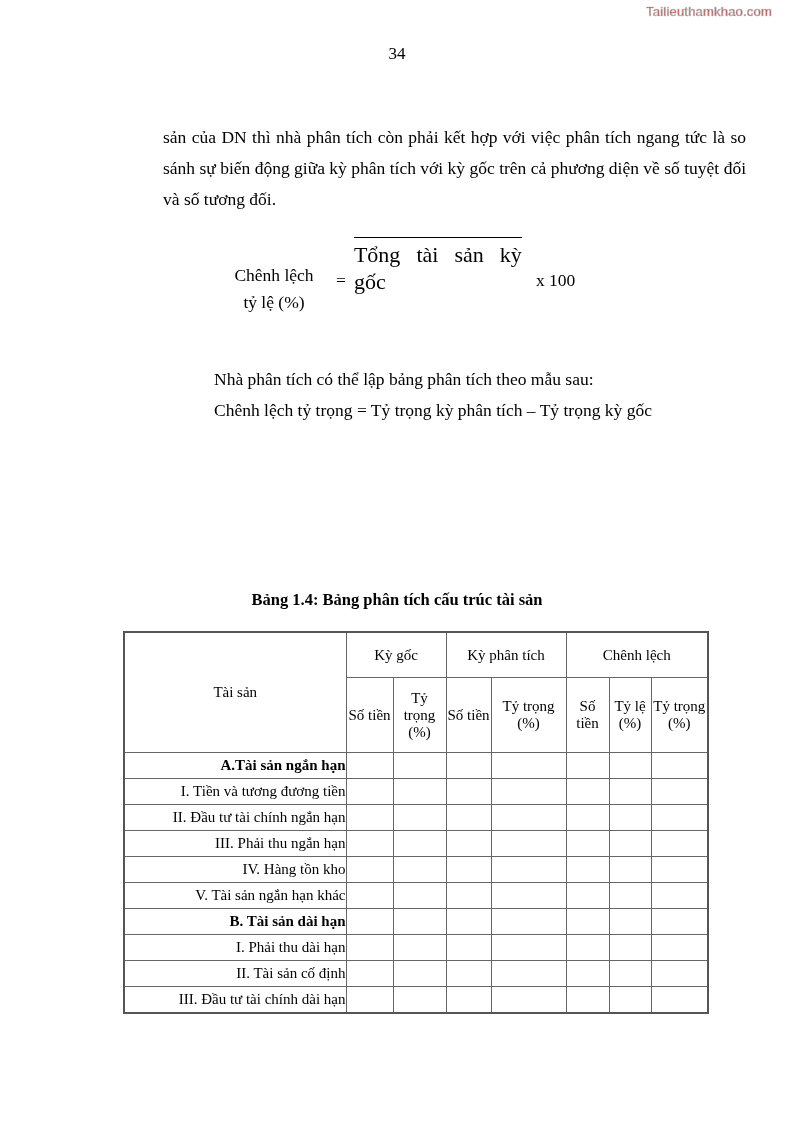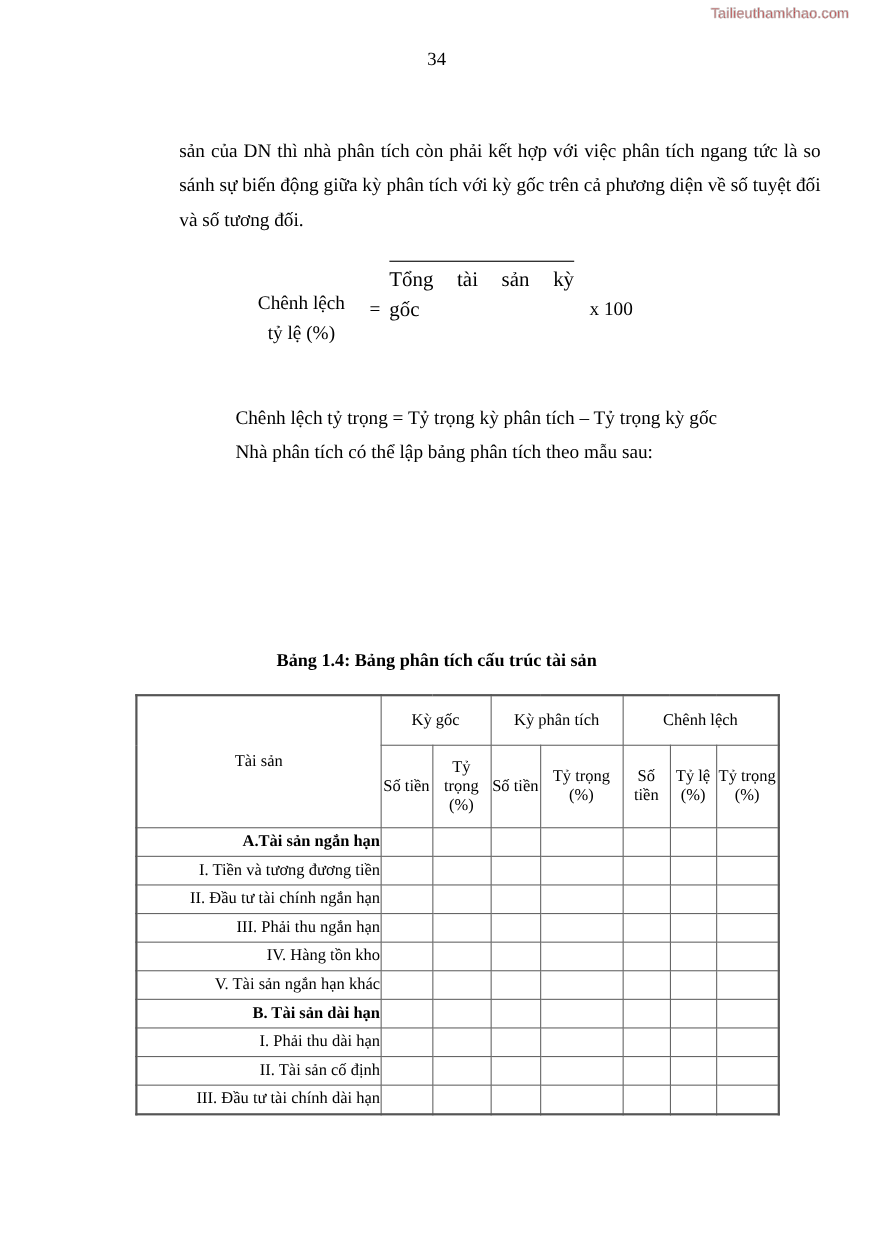--- a/index.html
+++ b/index.html
@@ -88,21 +88,21 @@
     font-size: 17.5px;
     line-height: 26px;
     text-align: center;
     padding-bottom: 2px;
   }
   .formula-bar {
     border-top: 1.4px solid #000;
     height: 0;
   }
   .formula-den {
-    font-size: 19px;
+    font-size: 22px;
     line-height: 27px;
     padding-top: 3px;
     text-align: justify;
     text-align-last: justify;
   }
   .formula-den .den-line2 {
     display: block;
     text-align: left;
     text-align-last: left;
   }
@@ -206,22 +206,22 @@
       <div class="formula-bar"></div>
       <div class="formula-den">
         <span>Tổng tài sản kỳ</span>
         <span class="den-line2">gốc</span>
       </div>
     </div>
     <div class="formula-mult">x 100</div>
   </div>
 
   <div class="statements">
+    <div class="statement">Nhà phân tích có thể lập bảng phân tích theo mẫu sau:</div>
     <div class="statement">Chênh lệch tỷ trọng = Tỷ trọng kỳ phân tích – Tỷ trọng kỳ gốc</div>
-    <div class="statement">Nhà phân tích có thể lập bảng phân tích theo mẫu sau:</div>
   </div>
 
 </div>
 
 <div class="table-caption">Bảng 1.4: Bảng phân tích cấu trúc tài sản</div>
 
 <div class="table-wrap">
   <table class="analysis">
     <colgroup>
       <col style="width:222px">

